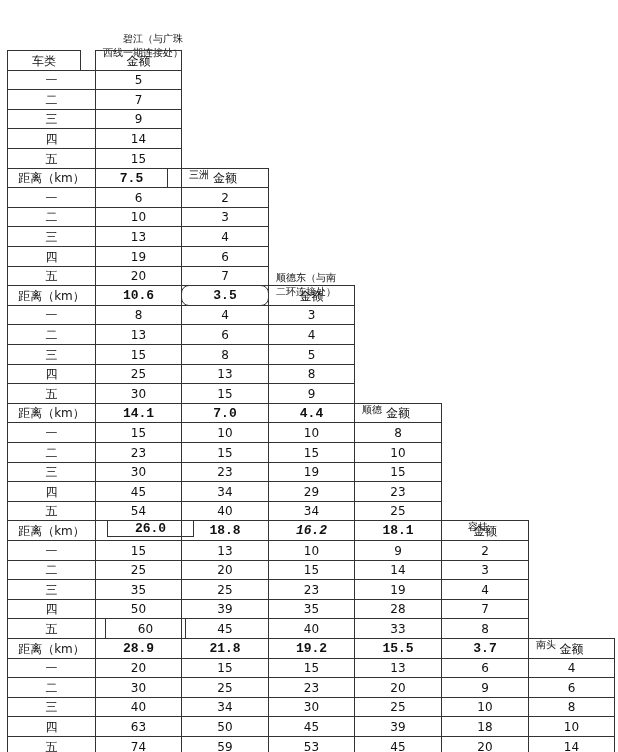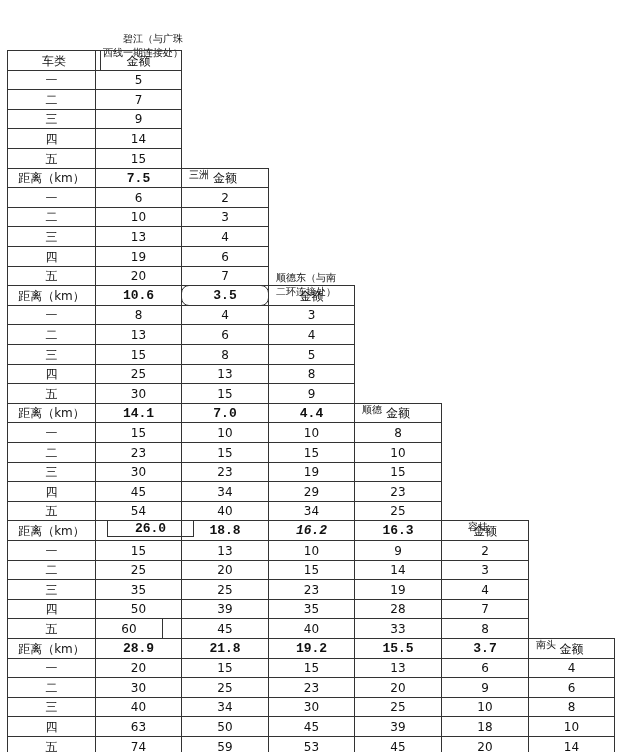--- a/index.html
+++ b/index.html
@@ -10,35 +10,35 @@
           line-height:1; white-space:nowrap; }
   .bold { font-weight:bold; font-family:"Liberation Mono","DejaVu Sans Mono",monospace; font-size:13px; }
   .label { position:absolute; font-size:10px; line-height:14px; text-align:right; white-space:pre;margin-top:16px; }
 </style>
 </head>
 <body>
 
 <div id="root">
     <div class="label" style="left: 103px; top: 16px;">碧江（与广珠
 西线一期连接处）</div>
-    <div class="cell" style="left: 7px; top: 50px; width: 94px; height: 21px;">车类</div>
+    <div class="cell" style="left: 7px; top: 50px; width: 74px; height: 21px;">车类</div>
     <div class="cell" style="left: 95px; top: 50px; width: 87px; height: 21px;">金额</div>
     <div class="cell" style="left: 7px; top: 70px; width: 89px; height: 20px;">一</div>
     <div class="cell" style="left: 95px; top: 70px; width: 87px; height: 20px;">5</div>
     <div class="cell" style="left: 7px; top: 89px; width: 89px; height: 21px;">二</div>
     <div class="cell" style="left: 95px; top: 89px; width: 87px; height: 21px;">7</div>
     <div class="cell" style="left: 7px; top: 109px; width: 89px; height: 20px;">三</div>
     <div class="cell" style="left: 95px; top: 109px; width: 87px; height: 20px;">9</div>
     <div class="cell" style="left: 7px; top: 128px; width: 89px; height: 21px;">四</div>
     <div class="cell" style="left: 95px; top: 128px; width: 87px; height: 21px;">14</div>
     <div class="cell" style="left: 7px; top: 148px; width: 89px; height: 21px;">五</div>
     <div class="cell" style="left: 95px; top: 148px; width: 87px; height: 21px;">15</div>
     <div class="label" style="left: 189px; top: 152px;">三洲</div>
     <div class="cell" style="left: 7px; top: 168px; width: 89px; height: 20px;">距离（km）</div>
-    <div class="cell bold" style="left: 95px; top: 168px; width: 87px; height: 20px;">7.5</div>
+    <div class="cell bold" style="left: 95px; top: 168px; width: 73px; height: 20px;">7.5</div>
     <div class="cell" style="left: 181px; top: 168px; width: 88px; height: 20px;">金额</div>
     <div class="cell" style="left: 7px; top: 187px; width: 89px; height: 21px;">一</div>
     <div class="cell" style="left: 95px; top: 187px; width: 87px; height: 21px;">6</div>
     <div class="cell" style="left: 181px; top: 187px; width: 88px; height: 21px;">2</div>
     <div class="cell" style="left: 7px; top: 207px; width: 89px; height: 20px;">二</div>
     <div class="cell" style="left: 95px; top: 207px; width: 87px; height: 20px;">10</div>
     <div class="cell" style="left: 181px; top: 207px; width: 88px; height: 20px;">3</div>
     <div class="cell" style="left: 7px; top: 226px; width: 89px; height: 21px;">三</div>
     <div class="cell" style="left: 95px; top: 226px; width: 87px; height: 21px;">13</div>
     <div class="cell" style="left: 181px; top: 226px; width: 88px; height: 21px;">4</div>
@@ -103,21 +103,21 @@
     <div class="cell" style="left: 7px; top: 501px; width: 89px; height: 20px;">五</div>
     <div class="cell" style="left: 95px; top: 501px; width: 87px; height: 20px;">54</div>
     <div class="cell" style="left: 181px; top: 501px; width: 88px; height: 20px;">40</div>
     <div class="cell" style="left: 268px; top: 501px; width: 87px; height: 20px;">34</div>
     <div class="cell" style="left: 354px; top: 501px; width: 88px; height: 20px;">25</div>
     <div class="label" style="left: 468px; top: 504px;">容桂</div>
     <div class="cell" style="left: 7px; top: 520px; width: 89px; height: 21px;">距离（km）</div>
     <div class="cell bold" style="left: 107px; top: 520px; width: 87px; height: 17px;">26.0</div>
     <div class="cell bold" style="left: 181px; top: 520px; width: 88px; height: 21px;">18.8</div>
     <div class="cell bold" style="left: 268px; top: 520px; width: 87px; height: 21px; font-style: italic;">16.2</div>
-    <div class="cell bold" style="left: 354px; top: 520px; width: 88px; height: 21px;">16.3</div>
+    <div class="cell bold" style="left: 354px; top: 520px; width: 88px; height: 21px;">18.1</div>
     <div class="cell" style="left: 441px; top: 520px; width: 88px; height: 21px;">金额</div>
     <div class="cell" style="left: 7px; top: 540px; width: 89px; height: 21px;">一</div>
     <div class="cell" style="left: 95px; top: 540px; width: 87px; height: 21px;">15</div>
     <div class="cell" style="left: 181px; top: 540px; width: 88px; height: 21px;">13</div>
     <div class="cell" style="left: 268px; top: 540px; width: 87px; height: 21px;">10</div>
     <div class="cell" style="left: 354px; top: 540px; width: 88px; height: 21px;">9</div>
     <div class="cell" style="left: 441px; top: 540px; width: 88px; height: 21px;">2</div>
     <div class="cell" style="left: 7px; top: 560px; width: 89px; height: 20px;">二</div>
     <div class="cell" style="left: 95px; top: 560px; width: 87px; height: 20px;">25</div>
     <div class="cell" style="left: 181px; top: 560px; width: 88px; height: 20px;">20</div>
@@ -130,21 +130,21 @@
     <div class="cell" style="left: 268px; top: 579px; width: 87px; height: 21px;">23</div>
     <div class="cell" style="left: 354px; top: 579px; width: 88px; height: 21px;">19</div>
     <div class="cell" style="left: 441px; top: 579px; width: 88px; height: 21px;">4</div>
     <div class="cell" style="left: 7px; top: 599px; width: 89px; height: 20px;">四</div>
     <div class="cell" style="left: 95px; top: 599px; width: 87px; height: 20px;">50</div>
     <div class="cell" style="left: 181px; top: 599px; width: 88px; height: 20px;">39</div>
     <div class="cell" style="left: 268px; top: 599px; width: 87px; height: 20px;">35</div>
     <div class="cell" style="left: 354px; top: 599px; width: 88px; height: 20px;">28</div>
     <div class="cell" style="left: 441px; top: 599px; width: 88px; height: 20px;">7</div>
     <div class="cell" style="left: 7px; top: 618px; width: 89px; height: 21px;">五</div>
-    <div class="cell" style="left: 95px; top: 618px; width: 68px; height: 21px;">60</div>
+    <div class="cell" style="left: 105px; top: 618px; width: 81px; height: 21px;">60</div>
     <div class="cell" style="left: 181px; top: 618px; width: 88px; height: 21px;">45</div>
     <div class="cell" style="left: 268px; top: 618px; width: 87px; height: 21px;">40</div>
     <div class="cell" style="left: 354px; top: 618px; width: 88px; height: 21px;">33</div>
     <div class="cell" style="left: 441px; top: 618px; width: 88px; height: 21px;">8</div>
     <div class="label" style="left: 536px; top: 622px;">南头</div>
     <div class="cell" style="left: 7px; top: 638px; width: 89px; height: 21px;">距离（km）</div>
     <div class="cell bold" style="left: 95px; top: 638px; width: 87px; height: 21px;">28.9</div>
     <div class="cell bold" style="left: 181px; top: 638px; width: 88px; height: 21px;">21.8</div>
     <div class="cell bold" style="left: 268px; top: 638px; width: 87px; height: 21px;">19.2</div>
     <div class="cell bold" style="left: 354px; top: 638px; width: 88px; height: 21px;">15.5</div>

